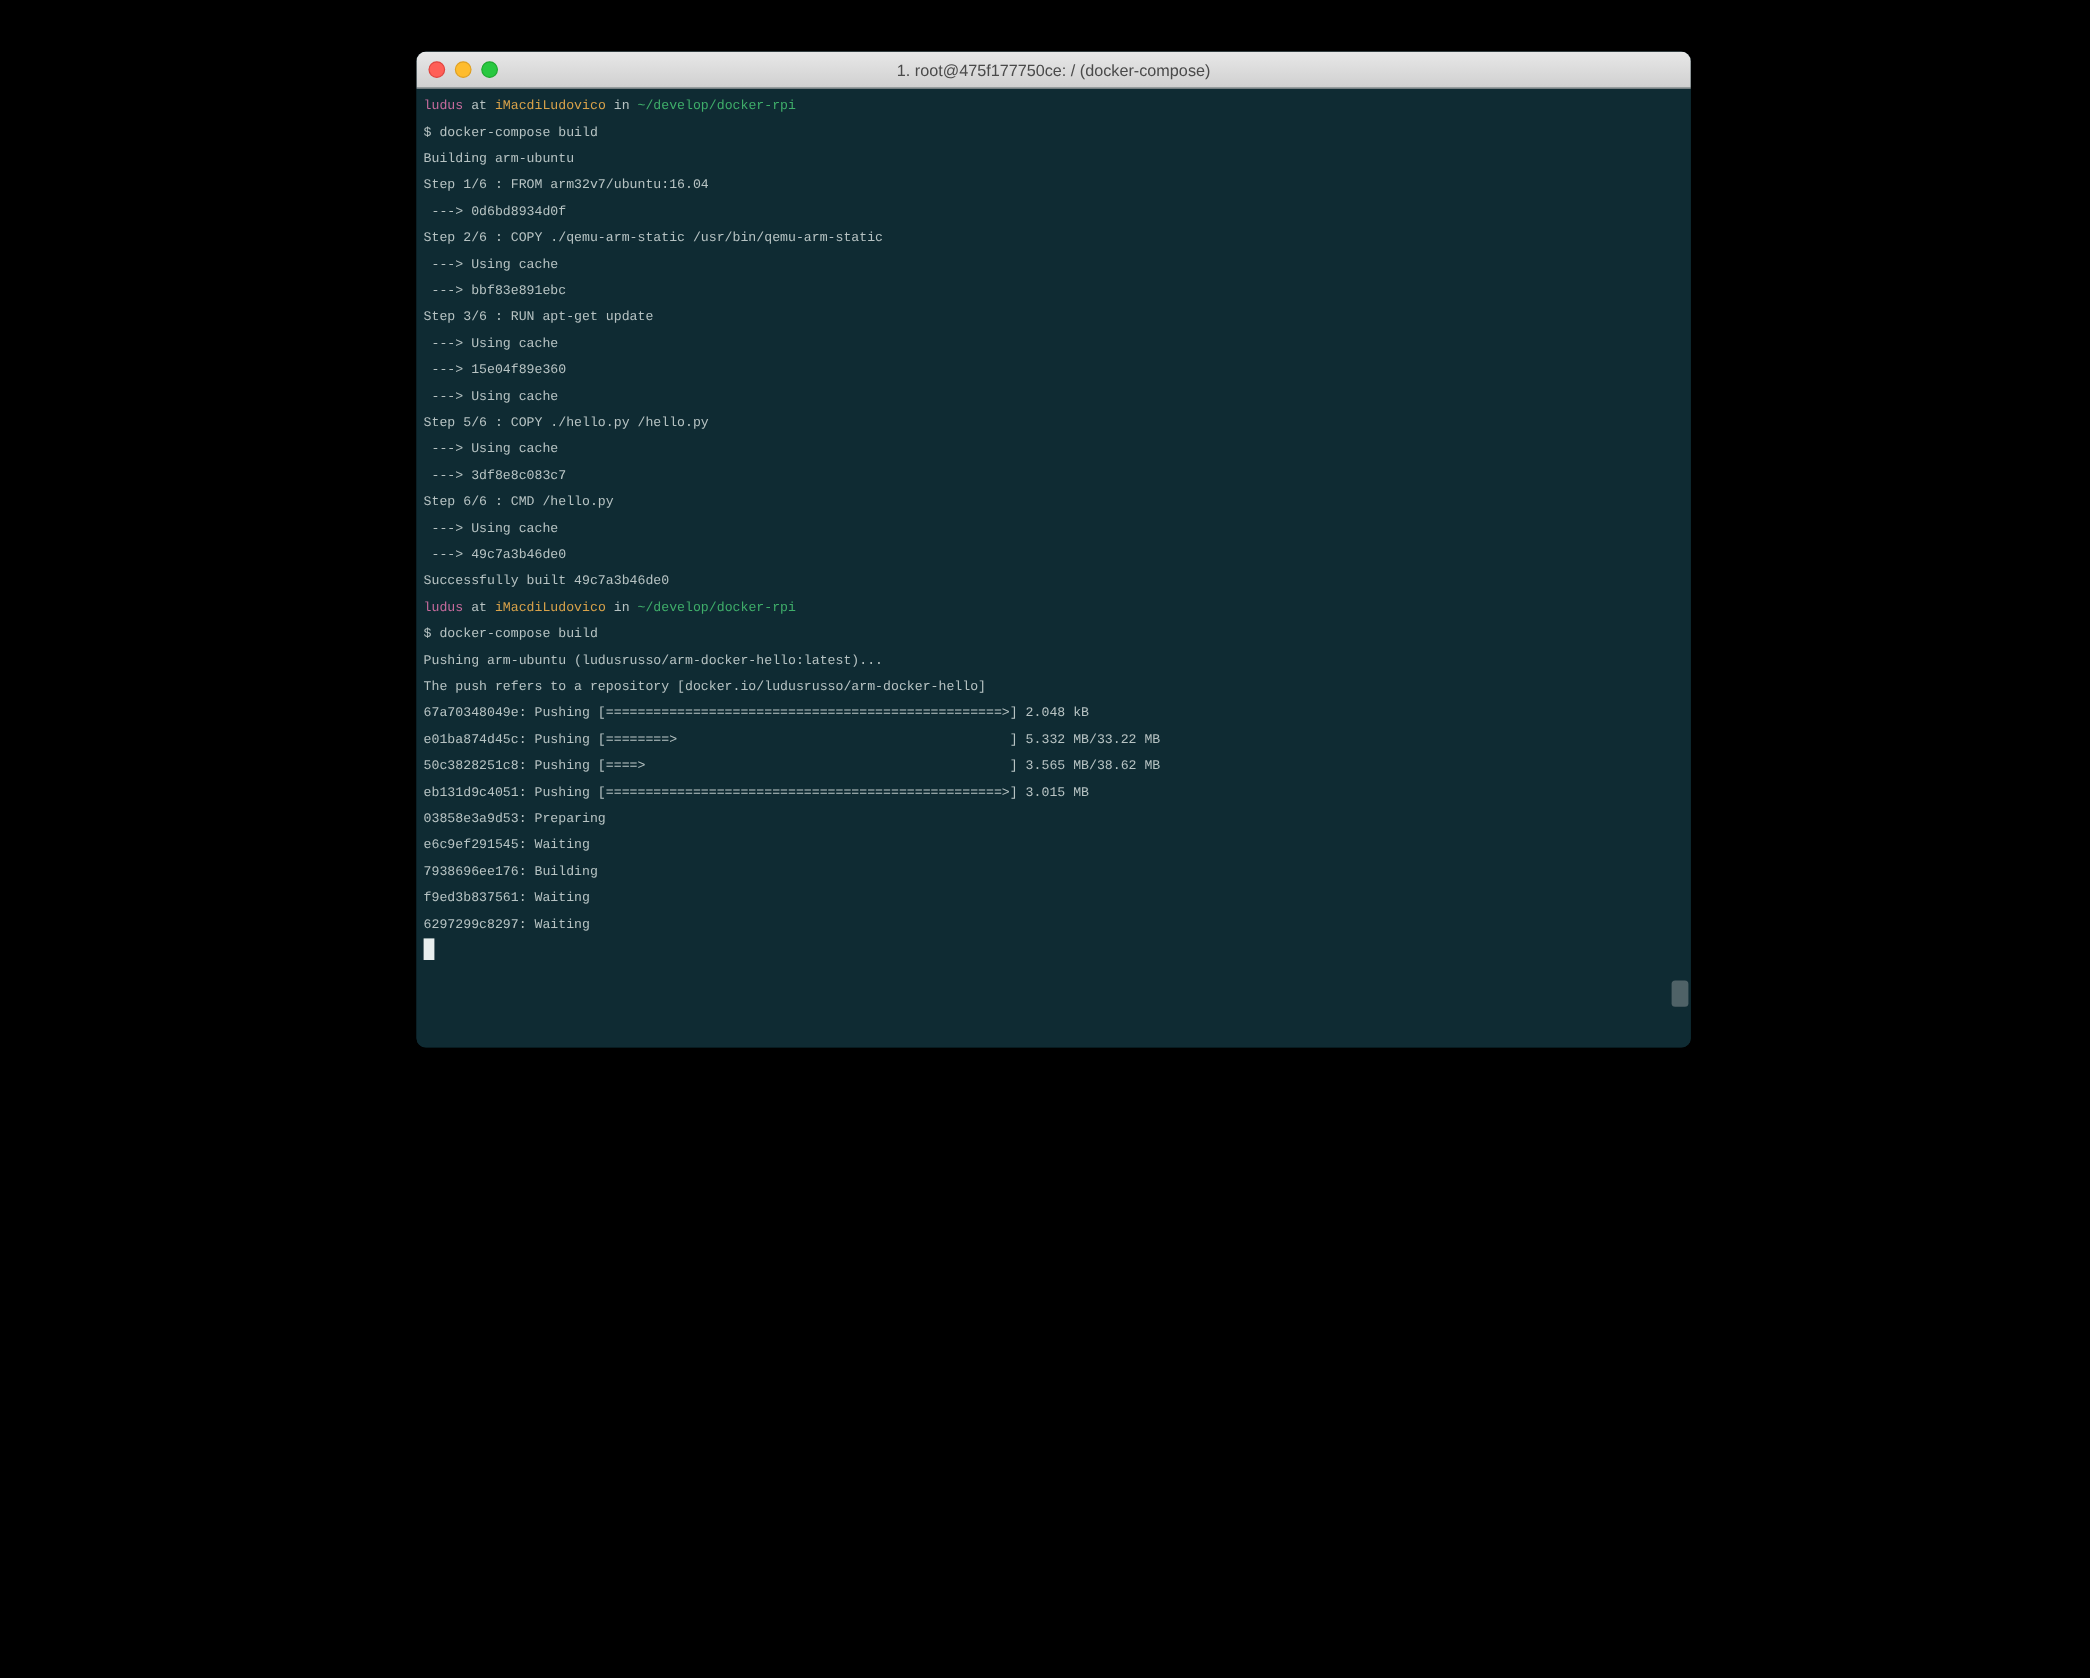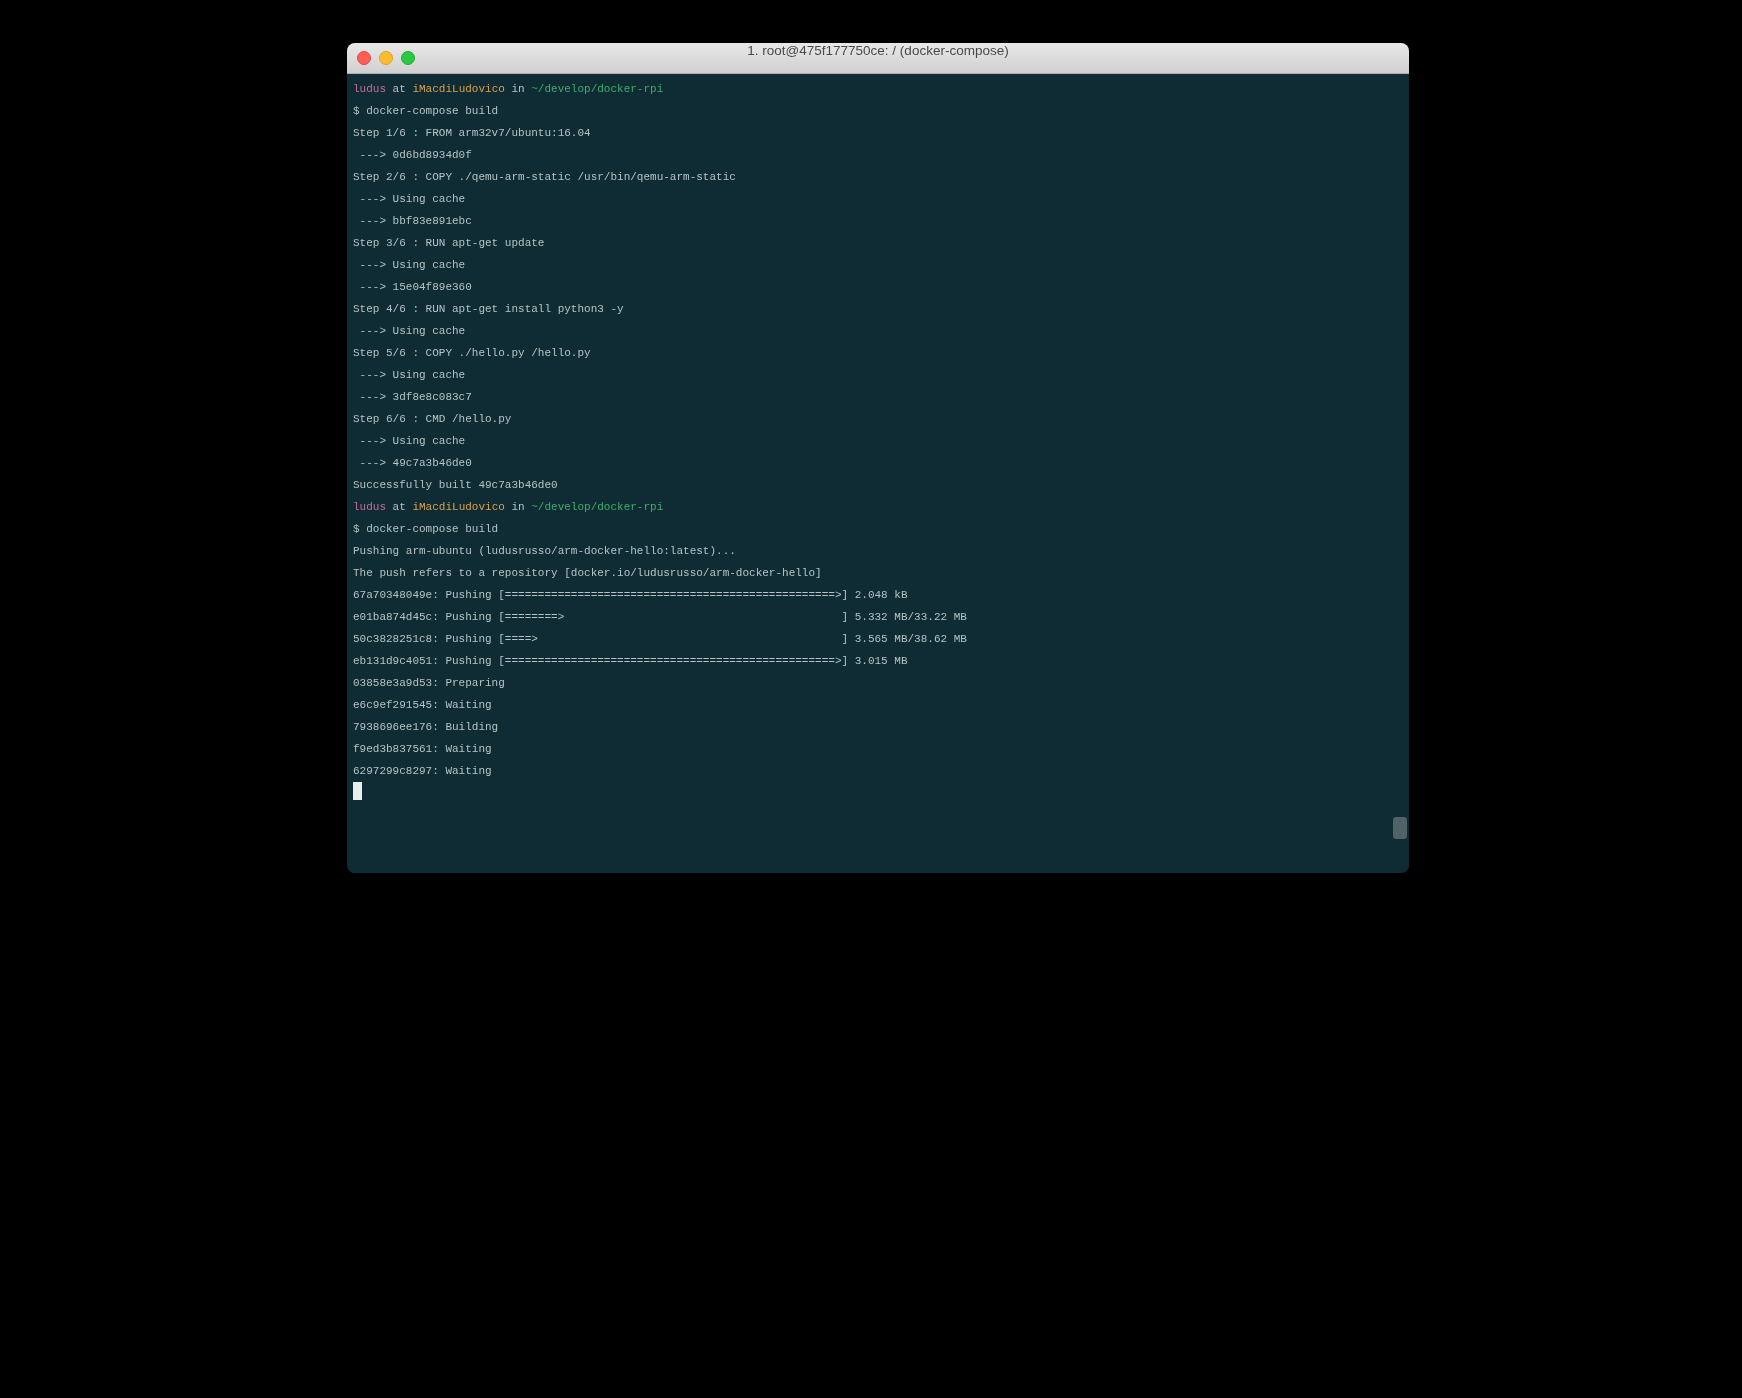--- a/index.html
+++ b/index.html
@@ -29,20 +29,21 @@
     box-shadow: 0 20px 60px rgba(0,0,0,0.6);
     background: #0f2b33;
     display: flex;
     flex-direction: column;
   }
   .titlebar {
     height: 30px;
     background: linear-gradient(#e8e8e8, #d0d0d0);
     border-bottom: 1px solid #b0b0b0;
     display: flex;
+    align-items: center;
     position: relative;
     flex-shrink: 0;
   }
   .traffic-lights {
     display: flex;
     align-items: center;
     gap: 8px;
     margin-left: 10px;
   }
   .tl {
@@ -108,29 +109,29 @@
         <div class="tl green"></div>
       </div>
       <div class="title">1. root@475f177750ce: / (docker-compose)</div>
     </div>
 
     <div class="terminal">
 
       <div class="line"><span class="user">ludus</span><span class="at"> at </span><span class="host">iMacdiLudovico</span><span class="in"> in </span><span class="path">~/develop/docker-rpi</span></div>
       <div class="line">$ docker-compose build</div>
 
+      <div class="line">Building arm-ubuntu</div>
       <div class="line">Step 1/6 : FROM arm32v7/ubuntu:16.04</div>
       <div class="line"> ---&gt; 0d6bd8934d0f</div>
       <div class="line">Step 2/6 : COPY ./qemu-arm-static /usr/bin/qemu-arm-static</div>
       <div class="line"> ---&gt; Using cache</div>
       <div class="line"> ---&gt; bbf83e891ebc</div>
       <div class="line">Step 3/6 : RUN apt-get update</div>
       <div class="line"> ---&gt; Using cache</div>
       <div class="line"> ---&gt; 15e04f89e360</div>
-      <div class="line">Step 4/6 : RUN apt-get install python3 -y</div>
       <div class="line"> ---&gt; Using cache</div>
       <div class="line">Step 5/6 : COPY ./hello.py /hello.py</div>
       <div class="line"> ---&gt; Using cache</div>
       <div class="line"> ---&gt; 3df8e8c083c7</div>
       <div class="line">Step 6/6 : CMD /hello.py</div>
       <div class="line"> ---&gt; Using cache</div>
       <div class="line"> ---&gt; 49c7a3b46de0</div>
       <div class="line">Successfully built 49c7a3b46de0</div>
 
       <div class="line"><span class="user">ludus</span><span class="at"> at </span><span class="host">iMacdiLudovico</span><span class="in"> in </span><span class="path">~/develop/docker-rpi</span></div>

